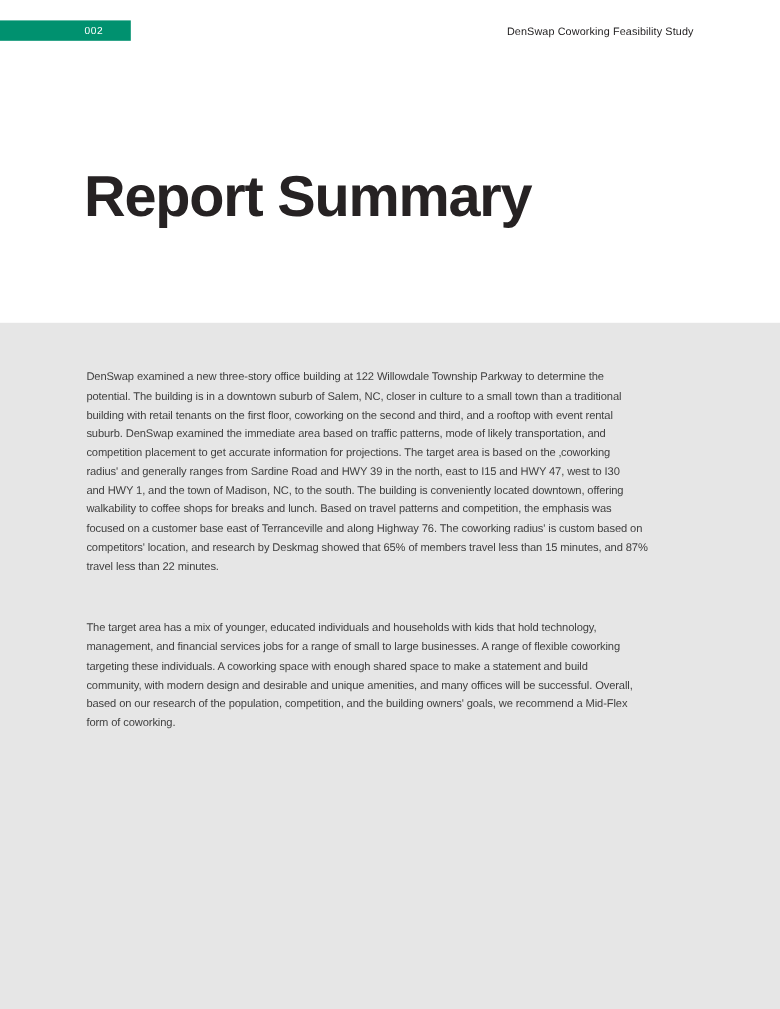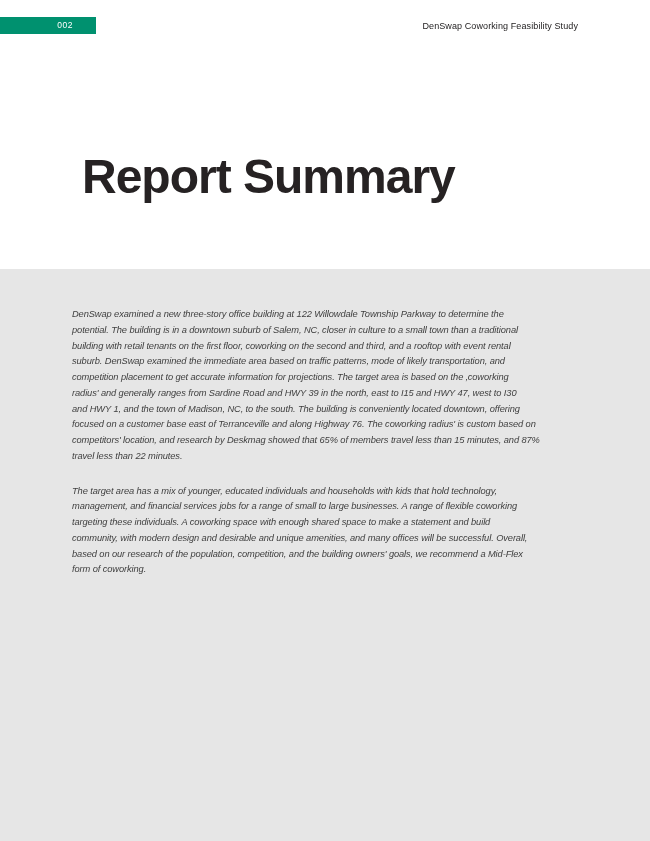--- a/index.html
+++ b/index.html
@@ -13,21 +13,21 @@
     background: var(--page-bg, #ffffff);
     font-family: "Liberation Sans", sans-serif;
     overflow: hidden;
   }
 
   
   .page-number-bar {
     position: absolute;
     top: 17px;
     left: 0;
-    width: 96px;
+    width: 109px;
     height: 17px;
     background: var(--accent, #00916F);
     display: flex;
     align-items: center;
     justify-content: flex-end;
     box-sizing: border-box;
     padding-right: 23px;
   }
   .page-number-bar .page-number {
     color: #ffffff;
@@ -69,46 +69,46 @@
     padding: 38px 60px 0 72px;
   }
   .paragraph {
     color: #3f3f3f;
     font-size: 9.3px;
     letter-spacing: -0.1px;
   }
   .paragraph .text-line {
     line-height: 15.75px;
     white-space: nowrap;
-    font-style: italic;
   }
   .paragraph + .paragraph {
-    margin-top: 19px;
+    margin-top: 36px;
   }
 </style>
 </head>
 <body style="--page-bg: #ffffff; --section-bg: #e6e6e6; --accent: #00916F;">
 
 <div class="page-number-bar">
   <span class="page-number">002</span>
 </div>
 
 <div class="doc-title">DenSwap Coworking Feasibility Study</div>
 
-<h1 class="report-title" style="margin:12px;">Report Summary</h1>
+<h1 class="report-title" style="margin:0;">Report Summary</h1>
 
 <div class="content-section">
   <div class="paragraph">
     <div class="text-line">DenSwap examined a new three-story office building at 122 Willowdale Township Parkway to determine the</div>
     <div class="text-line">potential. The building is in a downtown suburb of Salem, NC, closer in culture to a small town than a traditional</div>
     <div class="text-line">building with retail tenants on the first floor, coworking on the second and third, and a rooftop with event rental</div>
     <div class="text-line">suburb. DenSwap examined the immediate area based on traffic patterns, mode of likely transportation, and</div>
     <div class="text-line">competition placement to get accurate information for projections. The target area is based on the ‚coworking</div>
     <div class="text-line">radius' and generally ranges from Sardine Road and HWY 39 in the north, east to I15 and HWY 47, west to I30</div>
     <div class="text-line">and HWY 1, and the town of Madison, NC, to the south. The building is conveniently located downtown, offering</div>
+    <div class="text-line">walkability to coffee shops for breaks and lunch. Based on travel patterns and competition, the emphasis was</div>
     <div class="text-line">focused on a customer base east of Terranceville and along Highway 76. The coworking radius' is custom based on</div>
     <div class="text-line">competitors' location, and research by Deskmag showed that 65% of members travel less than 15 minutes, and 87%</div>
     <div class="text-line">travel less than 22 minutes.</div>
   </div>
   <div class="paragraph">
     <div class="text-line">The target area has a mix of younger, educated individuals and households with kids that hold technology,</div>
     <div class="text-line">management, and financial services jobs for a range of small to large businesses. A range of flexible coworking</div>
     <div class="text-line">targeting these individuals. A coworking space with enough shared space to make a statement and build</div>
     <div class="text-line">community, with modern design and desirable and unique amenities, and many offices will be successful. Overall,</div>
     <div class="text-line">based on our research of the population, competition, and the building owners' goals, we recommend a Mid-Flex</div>

